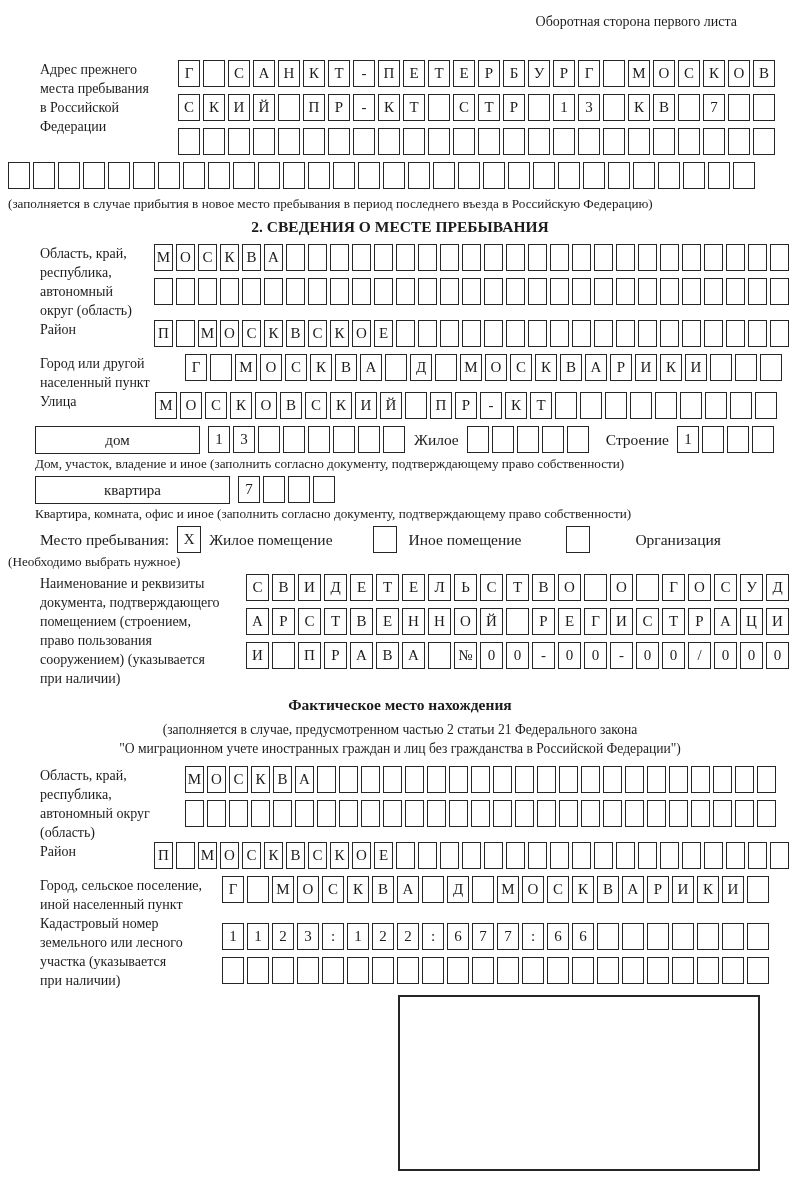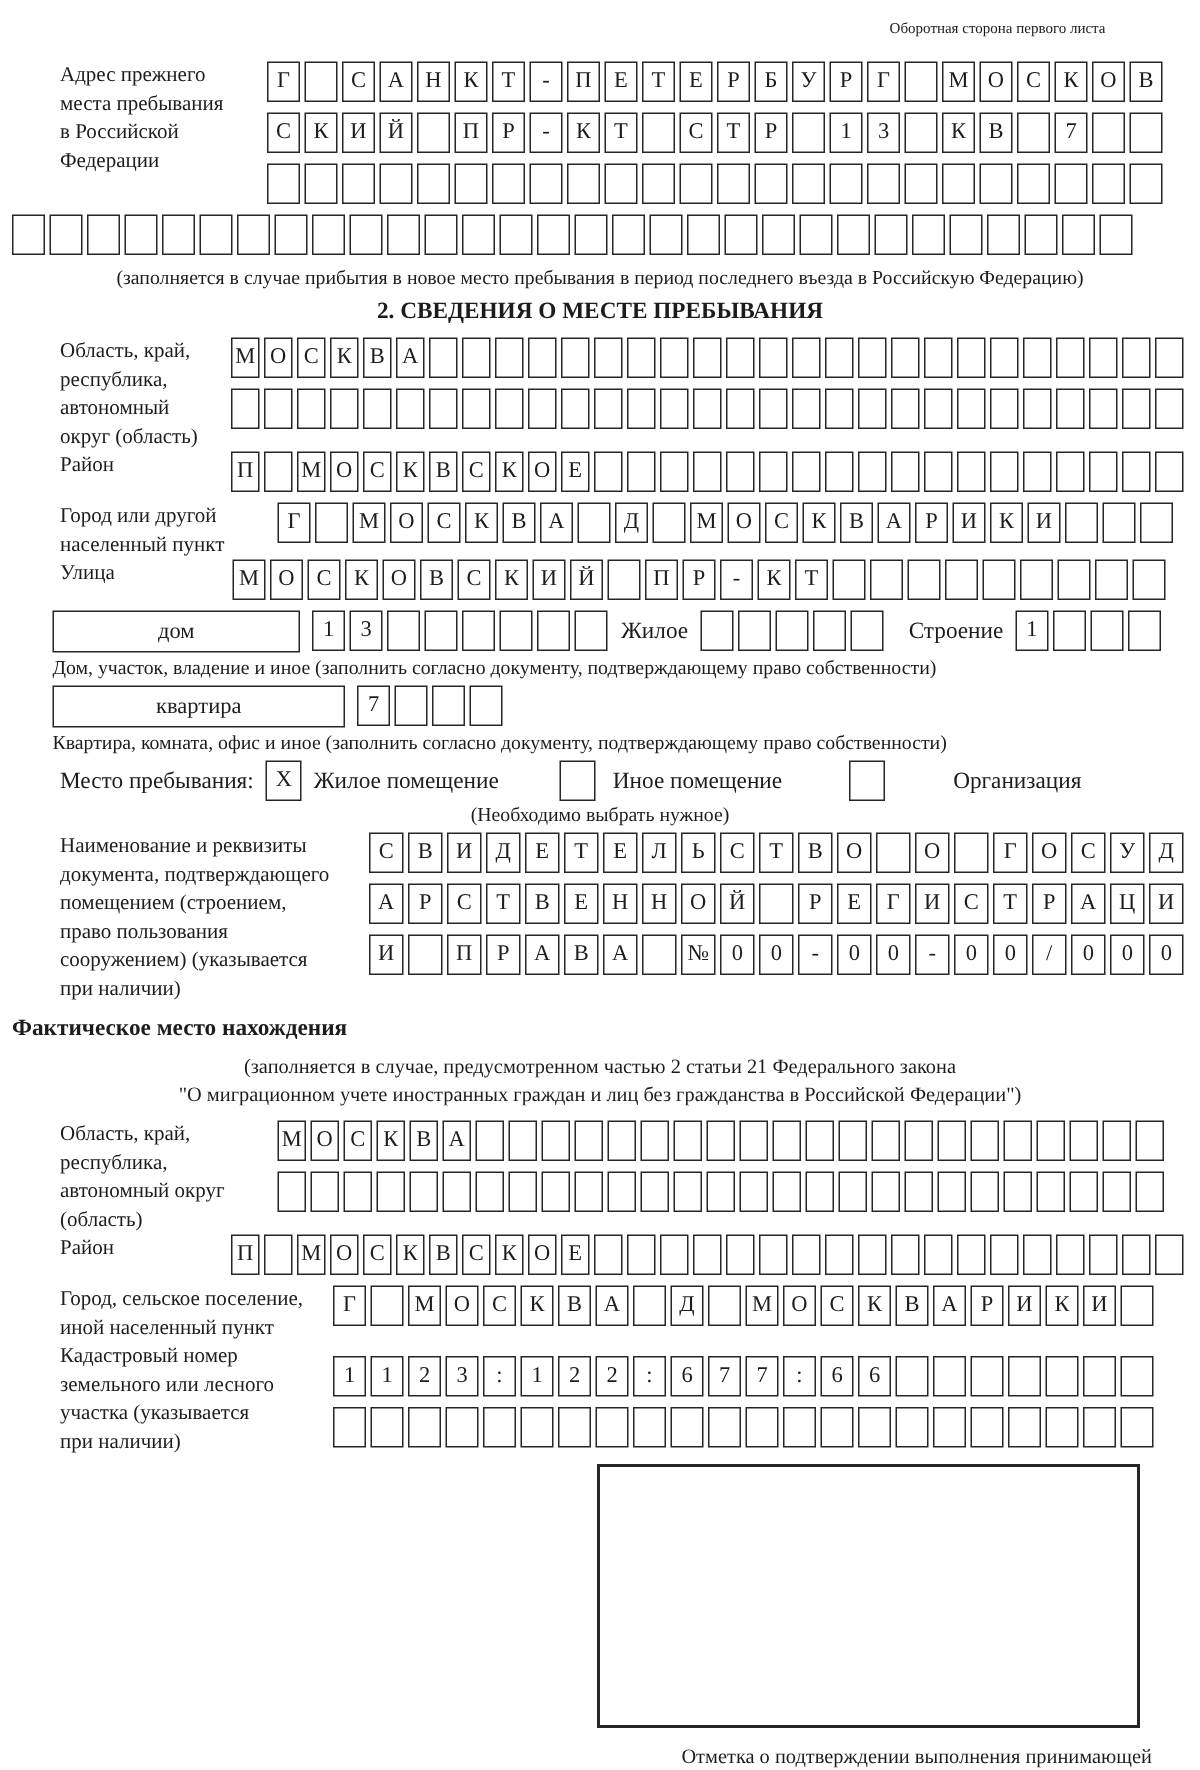--- a/index.html
+++ b/index.html
@@ -2,53 +2,53 @@
 <html><head>
 <meta charset="utf-8">
 <style>
   * { margin:0; padding:0; box-sizing:border-box; }
   html,body { width:800px; background:#ffffff; }
   body {
     font-family:"Liberation Serif","DejaVu Serif",serif;
     color:#1c1c1c; width:800px; height:1180px; overflow:hidden;
     padding:14px 8px 0 8px; font-size:15.5px;
   }
-  .hdr { text-align:right; padding-right:55px; font-size:10px; margin-bottom:16px; }
+  .hdr { text-align:right; padding-right:55px; font-size:14px; margin-bottom:30px; }
   .flexline { display:flex; align-items:flex-start; }
   .lblcol { line-height:19px; font-size:14px; }
   .lbl-prev { width:170px; padding-left:32px; }
   .lbl-145 { width:147px; padding-left:32px; }
   .lbl-177 { width:177px; padding-left:32px; }
   .lbl-214 { width:214px; padding-left:32px; }
   .lbl-240 { width:240px; padding-left:32px; }
   .rowscol { flex:1; }
   .box-row { white-space:nowrap; margin-bottom:6px; height:28px; }
   .cbox {
     display:inline-block; width:22px; height:27px; border:1.6px solid #262626;
     margin-right:3px; text-align:center; font-size:15px; line-height:24px;
     vertical-align:top; font-family:"Liberation Serif",serif;
   }
   .box-sm .cbox { width:19px; }
   .box-md .cbox { width:23px; }
   .note { font-size:13.2px; }
-  .note-c { text-align:center; }
+  .note-c { }
   .sec-title { text-align:center; font-weight:bold; font-size:15.5px; margin:6px 0 8px 0; }
   .lblbox {
     display:inline-block; border:1.6px solid #262626; height:28px;
     text-align:center; font-size:15px; line-height:26px; vertical-align:top;
   }
   .houseline, .aptline { display:flex; align-items:center; margin-bottom:2px; padding-left:27px; }
   .inline-lbl { font-size:15.5px; line-height:28px; }
   .chk {
     display:inline-block; width:24px; height:27px; border:1.6px solid #262626;
     text-align:center; font-size:15px; line-height:25px; vertical-align:top;
   }
   .stayline { display:flex; align-items:flex-start; padding-left:32px; margin-top:4px; }
   .gap8{width:8px;} .gap12{width:12px;} .gap40{width:40px;} .gap45{width:45px;}
-  .fact-title { text-align:left; font-weight:bold; font-size:15.5px; margin:8px 0 6px 0; }
+  .fact-title { text-align:center; font-weight:bold; font-size:15.5px; margin:8px 0 6px 0; }
   .law-note { text-align:center; font-size:13.6px; line-height:19px; margin-bottom:8px; }
   .stamp-wrap { margin-left:390px; width:370px; margin-top:4px; }
   .stamp-box { width:362px; height:176px; border:2px solid #262626; }
   .stamp-note { text-align:right; font-size:13.6px; line-height:19px; margin-top:9px; }
   .mb2 { margin-bottom:2px; }
   .mb4 { margin-bottom:4px; }
 </style>
 </head>
 <body>
 

